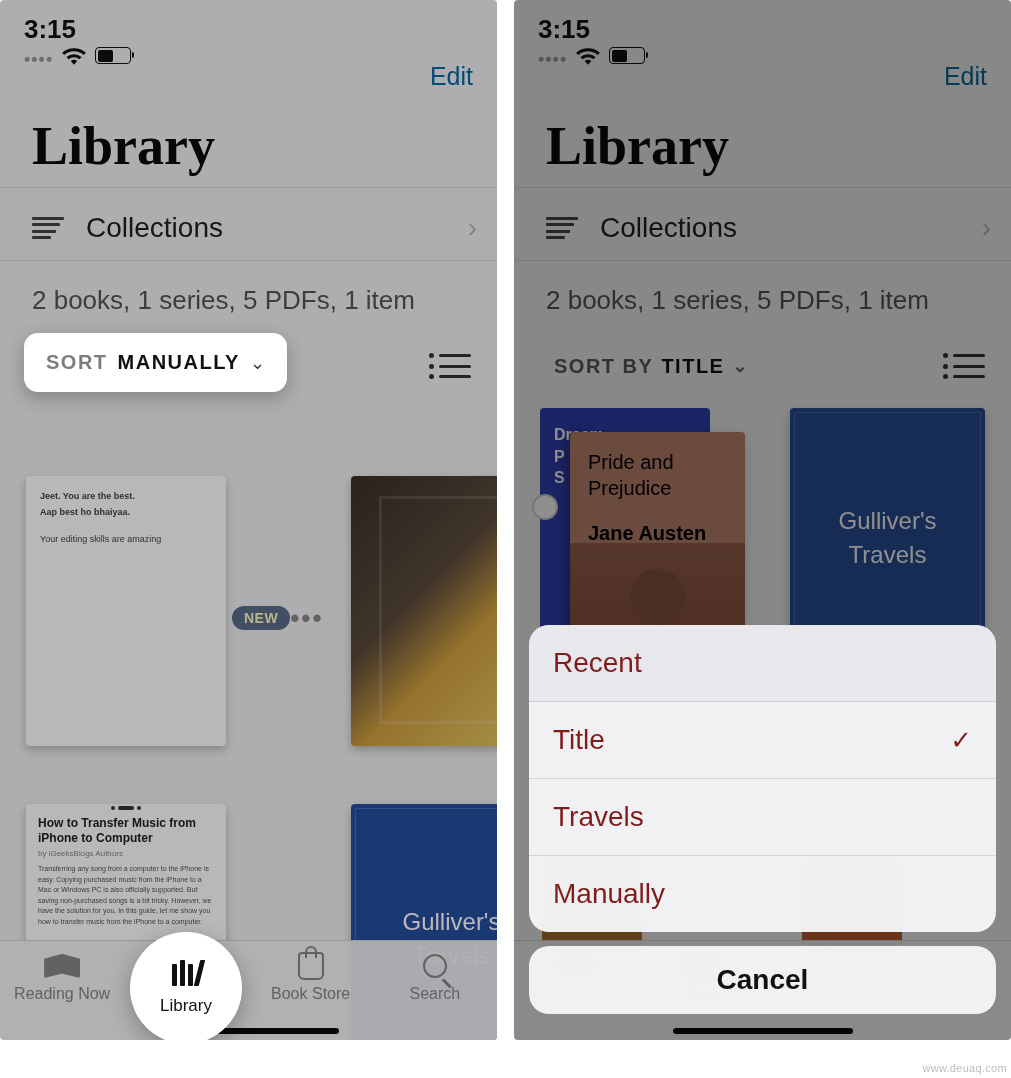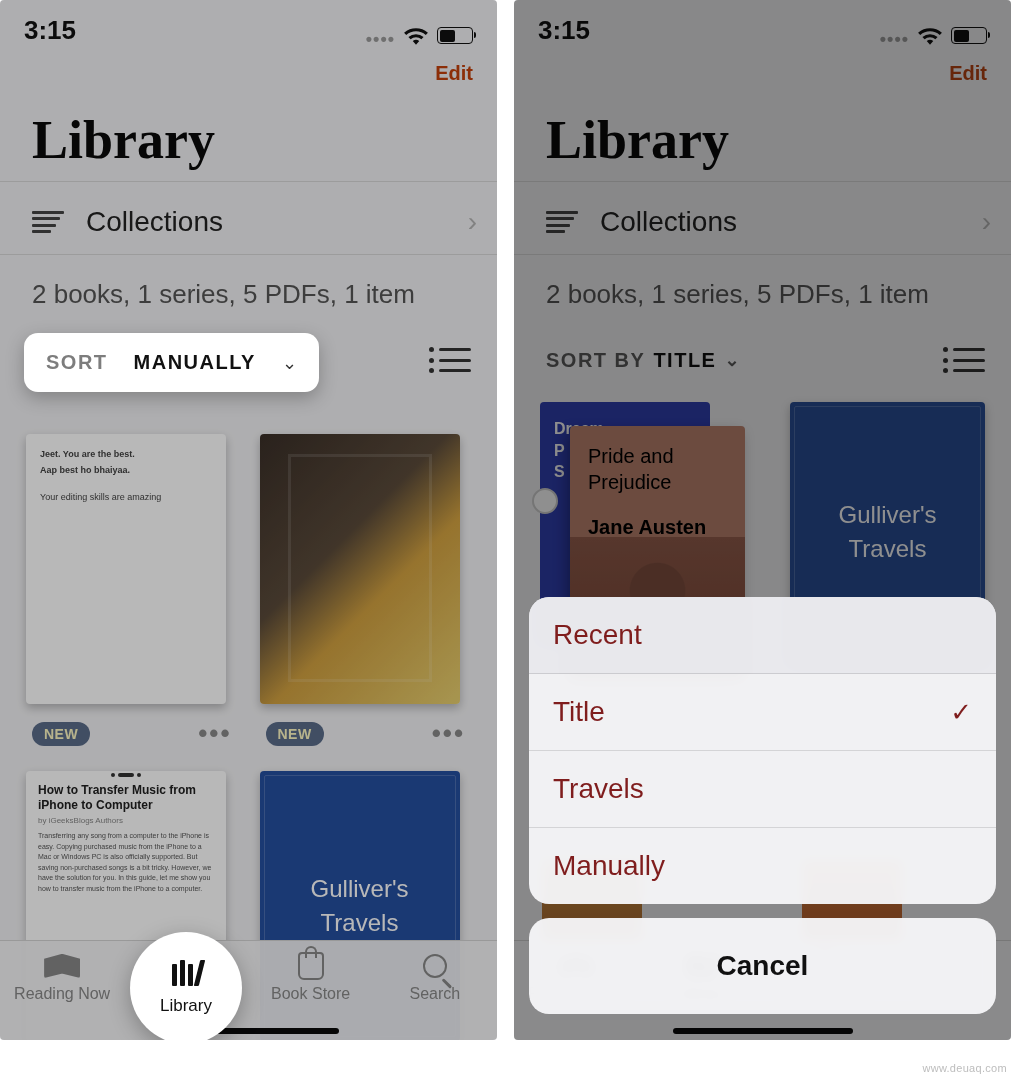--- a/index.html
+++ b/index.html
@@ -18,65 +18,65 @@
     overflow: hidden;
     background: #f2f2f4;
     border-radius: 4px;
   }
   .shot.left { margin-right: 17px; }
   .shot.dimmed { background: transparent; }
   .dimmed .screen-content { filter: brightness(0.78) saturate(0.9); }
   .screen-content { position: relative; width: 100%; height: 100%; background:#f2f2f4; }
 
   
-  .status { display:flex; justify-content:space-between; align-items:flex-end; padding:14px 24px 6px; height:52px; font-weight:600; font-size:26px; color:#111; }
+  .status { display:flex; justify-content:space-between; align-items:flex-start; padding:14px 24px 6px; height:52px; font-weight:600; font-size:26px; color:#111;flex-direction:column; }
   .status-right { display:flex; align-items:center; gap:8px; }
   .dots { color:#9a9a9a; letter-spacing:1px; font-size:18px; font-weight:700; transform:translateY(4px); }
   .wifi-icon { width:26px; height:20px; }
   .battery { position:relative; width:36px; height:17px; border:1.5px solid #111; border-radius:4px; }
   .battery::after { content:''; position:absolute; right:-4px; top:4px; width:2.5px; height:6px; background:#111; border-radius:0 2px 2px 0; }
   .battery i { position:absolute; left:1.5px; top:1.5px; bottom:1.5px; width:45%; background:#111; border-radius:2px; }
 
   
   .edit-row { display:flex; justify-content:flex-end; padding:10px 24px 0; }
-  .edit-btn { font-size:20px; font-weight:700; color:#c2410c; }
+  .edit-btn { font-size:25px; font-weight:400; color:#0369a1; }
   .big-title { font-family: Georgia, 'Times New Roman', serif; font-size:54px; font-weight:700; color:#0a0a0a; padding:24px 24px 10px 32px; }
 
   
   .row { display:flex; align-items:center; padding:24px 20px 16px 32px; border-top:1px solid #d9d9d9; border-bottom:1px solid #d9d9d9; }
   .collections-icon { width:32px; height:22px; margin-right:22px; display:flex; flex-direction:column; justify-content:space-between; }
   .collections-icon span { display:block; height:3px; background:#444; border-radius:1px; }
   .collections-icon span:nth-child(1){width:100%;}
   .collections-icon span:nth-child(2){width:88%;}
   .collections-icon span:nth-child(3){width:75%;}
   .collections-icon span:nth-child(4){width:60%;}
   .row-label { font-size:28px; color:#222; flex:1; }
   .chevron { font-size:28px; color:#b5b5b5; }
 
   .summary { font-size:26px; color:#555; padding:24px 32px 10px; }
 
   
-  .sortbar { display:flex; align-items:center; justify-content:space-between; padding:28px 26px 12px 32px; }
+  .sortbar { display:flex; align-items:center; justify-content:space-between; padding:28px 26px 12px 40px; }
   .sortbtn { display:flex; align-items:center; gap:8px; font-size:20px; letter-spacing:1.5px; color:#5a5a5a; font-weight:600; }
   .sortbtn .val { color:#111; font-weight:700; }
   .sortbtn .chev-sm { font-size:18px; color:#5a5a5a; }
   .list-toggle { width:32px; height:24px; display:flex; flex-direction:column; justify-content:space-between; }
   .list-toggle div { height:3px; background:#333; border-radius:2px; position:relative; }
   .list-toggle div::before { content:''; position:absolute; left:-10px; width:5px; height:5px; background:#333; border-radius:50%; top:-1px; }
   .list-toggle-wrap { padding-left:12px; }
 
   
-  .callout { position:absolute; left:24px; top:333px; background:#fff; border-radius:14px; box-shadow:0 6px 18px rgba(0,0,0,0.25); padding:18px 22px; display:flex; align-items:center; gap:26px; z-index:10; }
+  .callout { position:absolute; left:24px; top:333px; background:#fff; border-radius:14px; box-shadow:0 6px 18px rgba(0,0,0,0.25); padding:18px 22px; display:flex; align-items:center; gap:10px; z-index:10; }
   .callout .sortlbl { font-size:20px; letter-spacing:1.5px; color:#7d7d7d; font-weight:600; }
   .callout .sortval { font-size:20px; letter-spacing:1.5px; color:#111; font-weight:700; }
   .callout .chev-sm { font-size:18px; color:#333; }
 
   
   .grid { display:grid; grid-template-columns:1fr 1fr; gap:22px 22px; padding:50px 26px 0; }
-  .tile { display:flex; flex-direction:column; }
+  .tile { display:flex; flex-direction:row;margin-top:36px; }
   .cover { width:200px; height:270px; border-radius:4px; box-shadow:0 4px 10px rgba(0,0,0,0.25); position:relative; overflow:hidden; }
   .cover.note { background:#fff; padding:14px; font-size:9px; color:#444; line-height:1.5; }
   .cover.photo { background:linear-gradient(135deg,#3a2f28 0%,#5a4a3a 40%,#d0a040 60%,#e8d070 100%); }
   .cover.photo::after { content:''; position:absolute; left:28px; top:20px; right:28px; bottom:22px; border:3px solid rgba(255,255,255,0.12); }
   .cover.pdfdoc { background:#fff; padding:2px 12px; font-size:9px; color:#222; }
   .cover.pdfdoc .doc-title { font-size:12px; font-weight:700; margin:6px 0 3px; line-height:1.25; }
   .cover.pdfdoc .doc-author { font-size:8px; color:#888; margin-bottom:6px; }
   .cover.pdfdoc .doc-body { font-size:7px; color:#555; line-height:1.5; }
   .cover.gulliver { background:#254fa0; color:#fff; display:flex; flex-direction:column; justify-content:center; align-items:center; font-size:24px; font-weight:500; line-height:1.4; }
   .cover.gulliver::before{content:'';position:absolute;inset:4px;border:1px solid rgba(255,255,255,0.18);border-radius:2px;}
@@ -116,21 +116,21 @@
 
   .home-ind { position:absolute; left:50%; bottom:6px; transform:translateX(-50%); width:180px; height:6px; background:#0a0a0a; border-radius:4px; }
 
   
   .sheet { position:absolute; left:15px; right:15px; bottom:12px; z-index:30; }
   .sheet-group { background:rgba(246,246,248,0.96); backdrop-filter:blur(6px); border-radius:20px; overflow:hidden; margin-bottom:14px; }
   .sheet-item { padding:22px 24px; font-size:28px; color:#7f1d1d; border-bottom:1px solid rgba(0,0,0,0.12); display:flex; justify-content:space-between; align-items:center; }
   .sheet-item:last-child { border-bottom:none; }
   .sheet-item .check { font-size:26px; }
   .sheet-item.first { background:rgba(232,232,235,0.85); }
-  .sheet-cancel { text-align:center; font-size:28px; font-weight:600; color:#111; padding:32px; }
+  .sheet-cancel { text-align:center; font-size:28px; font-weight:600; color:#111; padding:18px; }
 
   .right-grid-area { position:relative; padding:50px 26px 0; height:360px; overflow:hidden; }
   .right-grid-area .stack { position:absolute; left:26px; top:24px; }
   .right-grid-area .gull { position:absolute; right:26px; top:18px; width:195px; height:260px; }
 
   .bottom-covers { position:absolute; left:28px; bottom:90px; display:flex; gap:160px; }
   .mini-cover { width:100px; height:90px; border-radius:3px; }
   .mini-cover.a { background:linear-gradient(180deg,#d99036,#b0682a); }
   .mini-cover.b { background:linear-gradient(180deg,#e08030,#c05828); }
 

